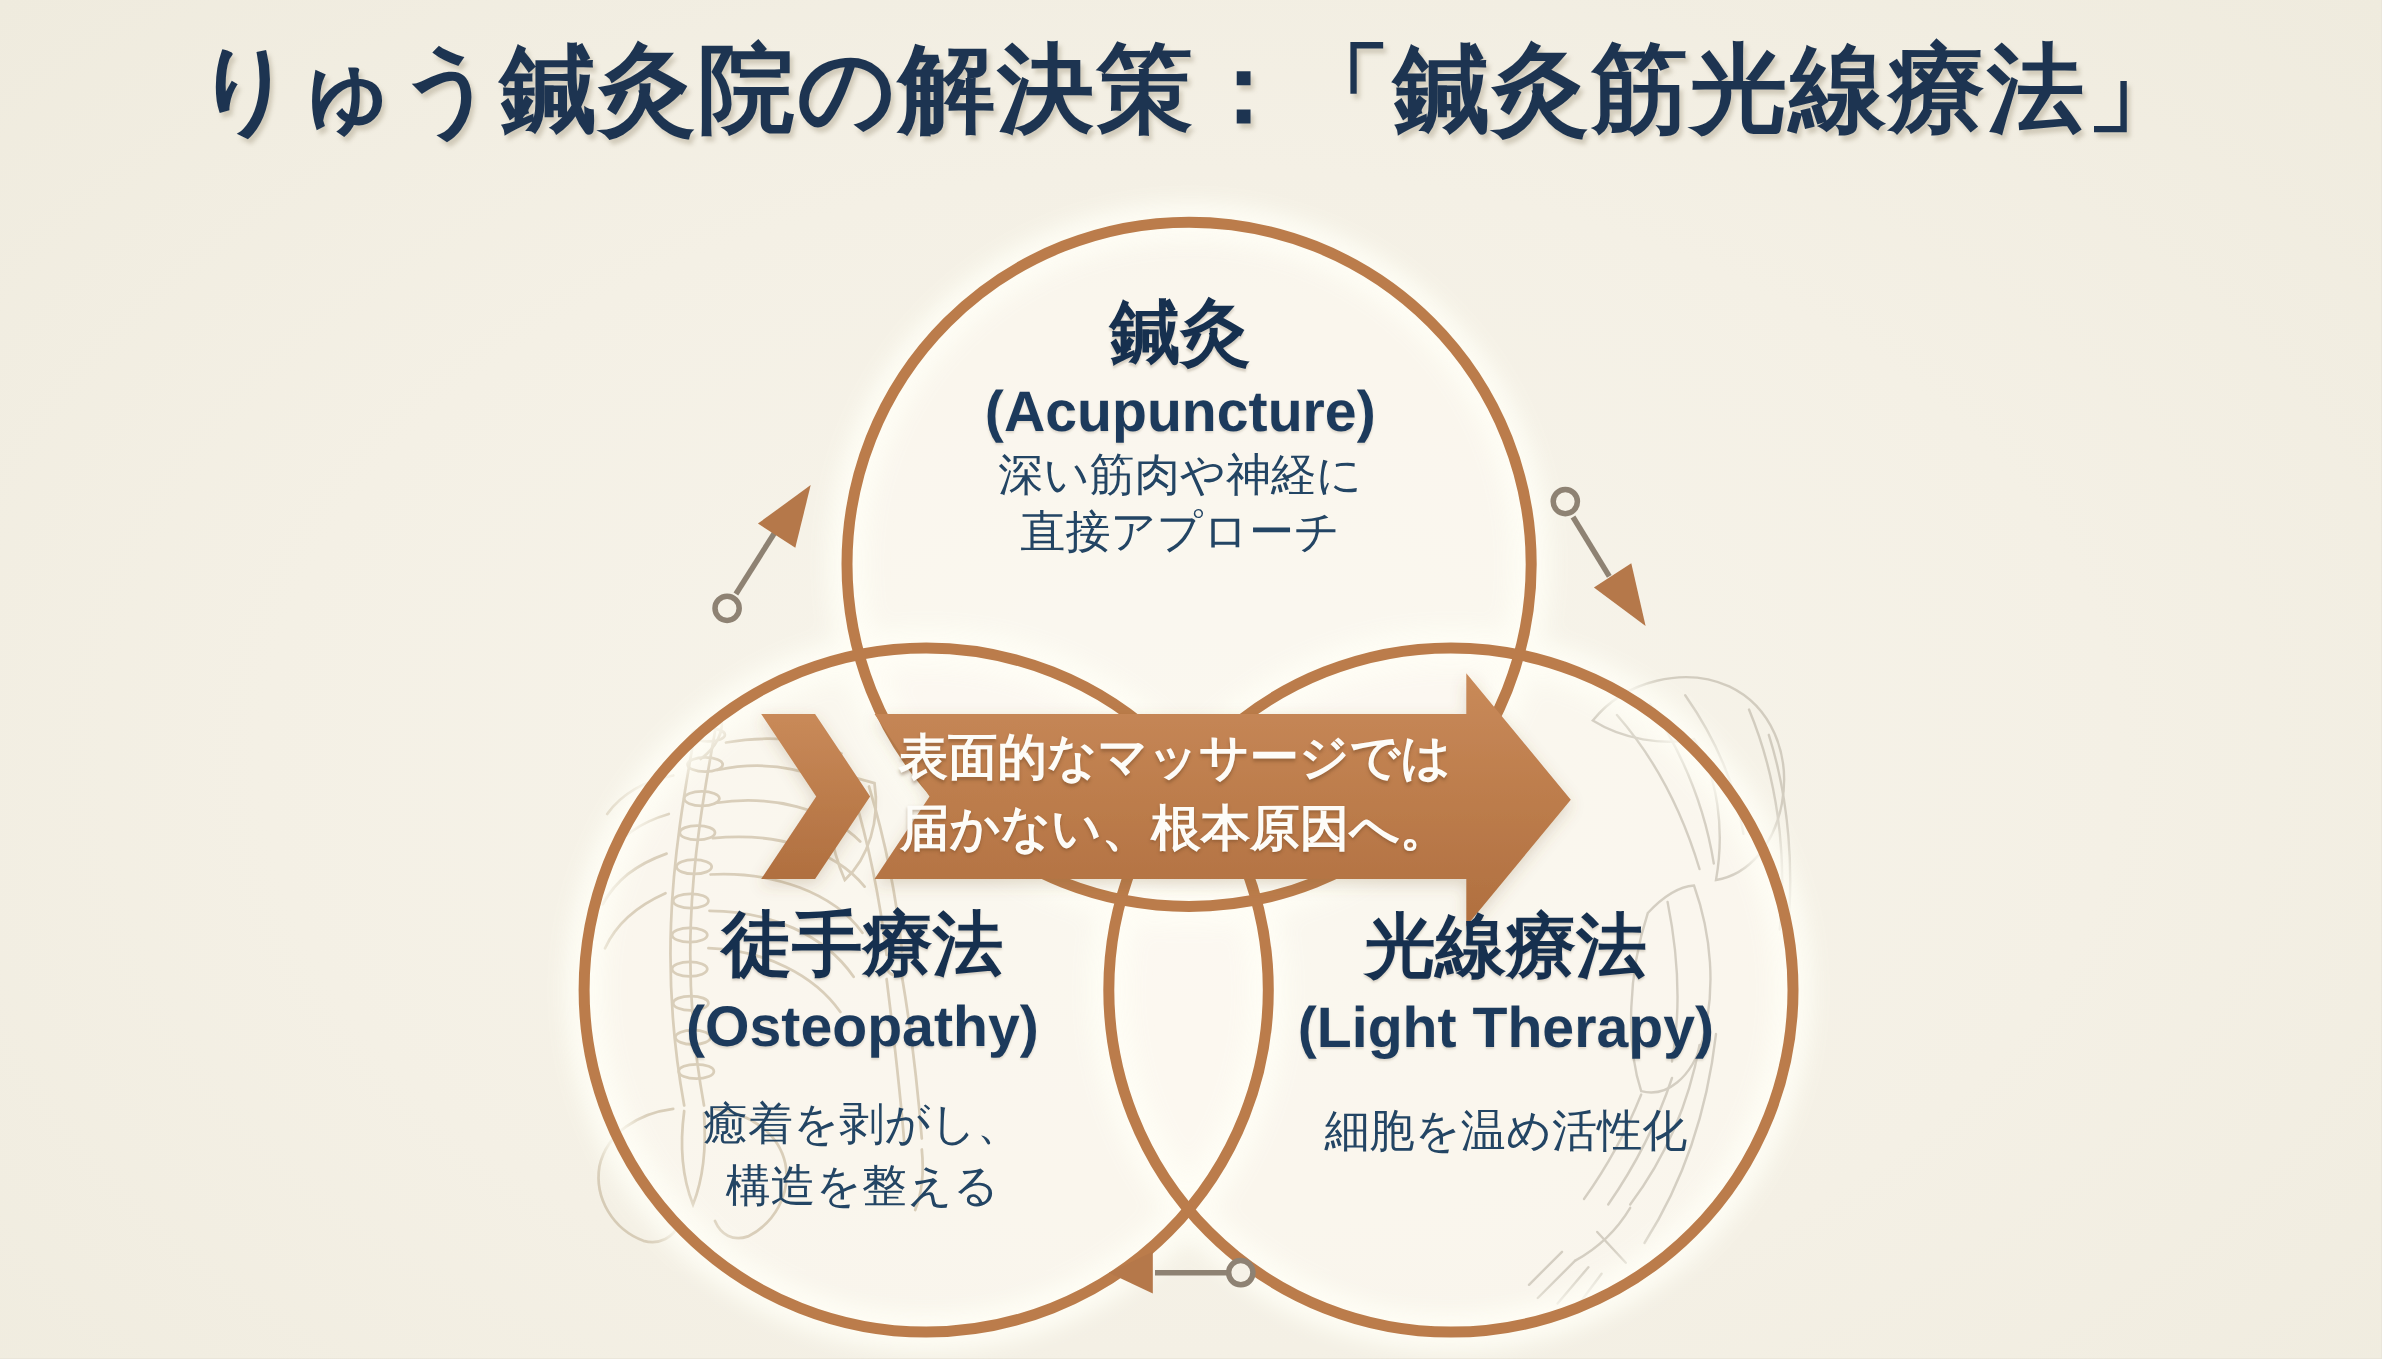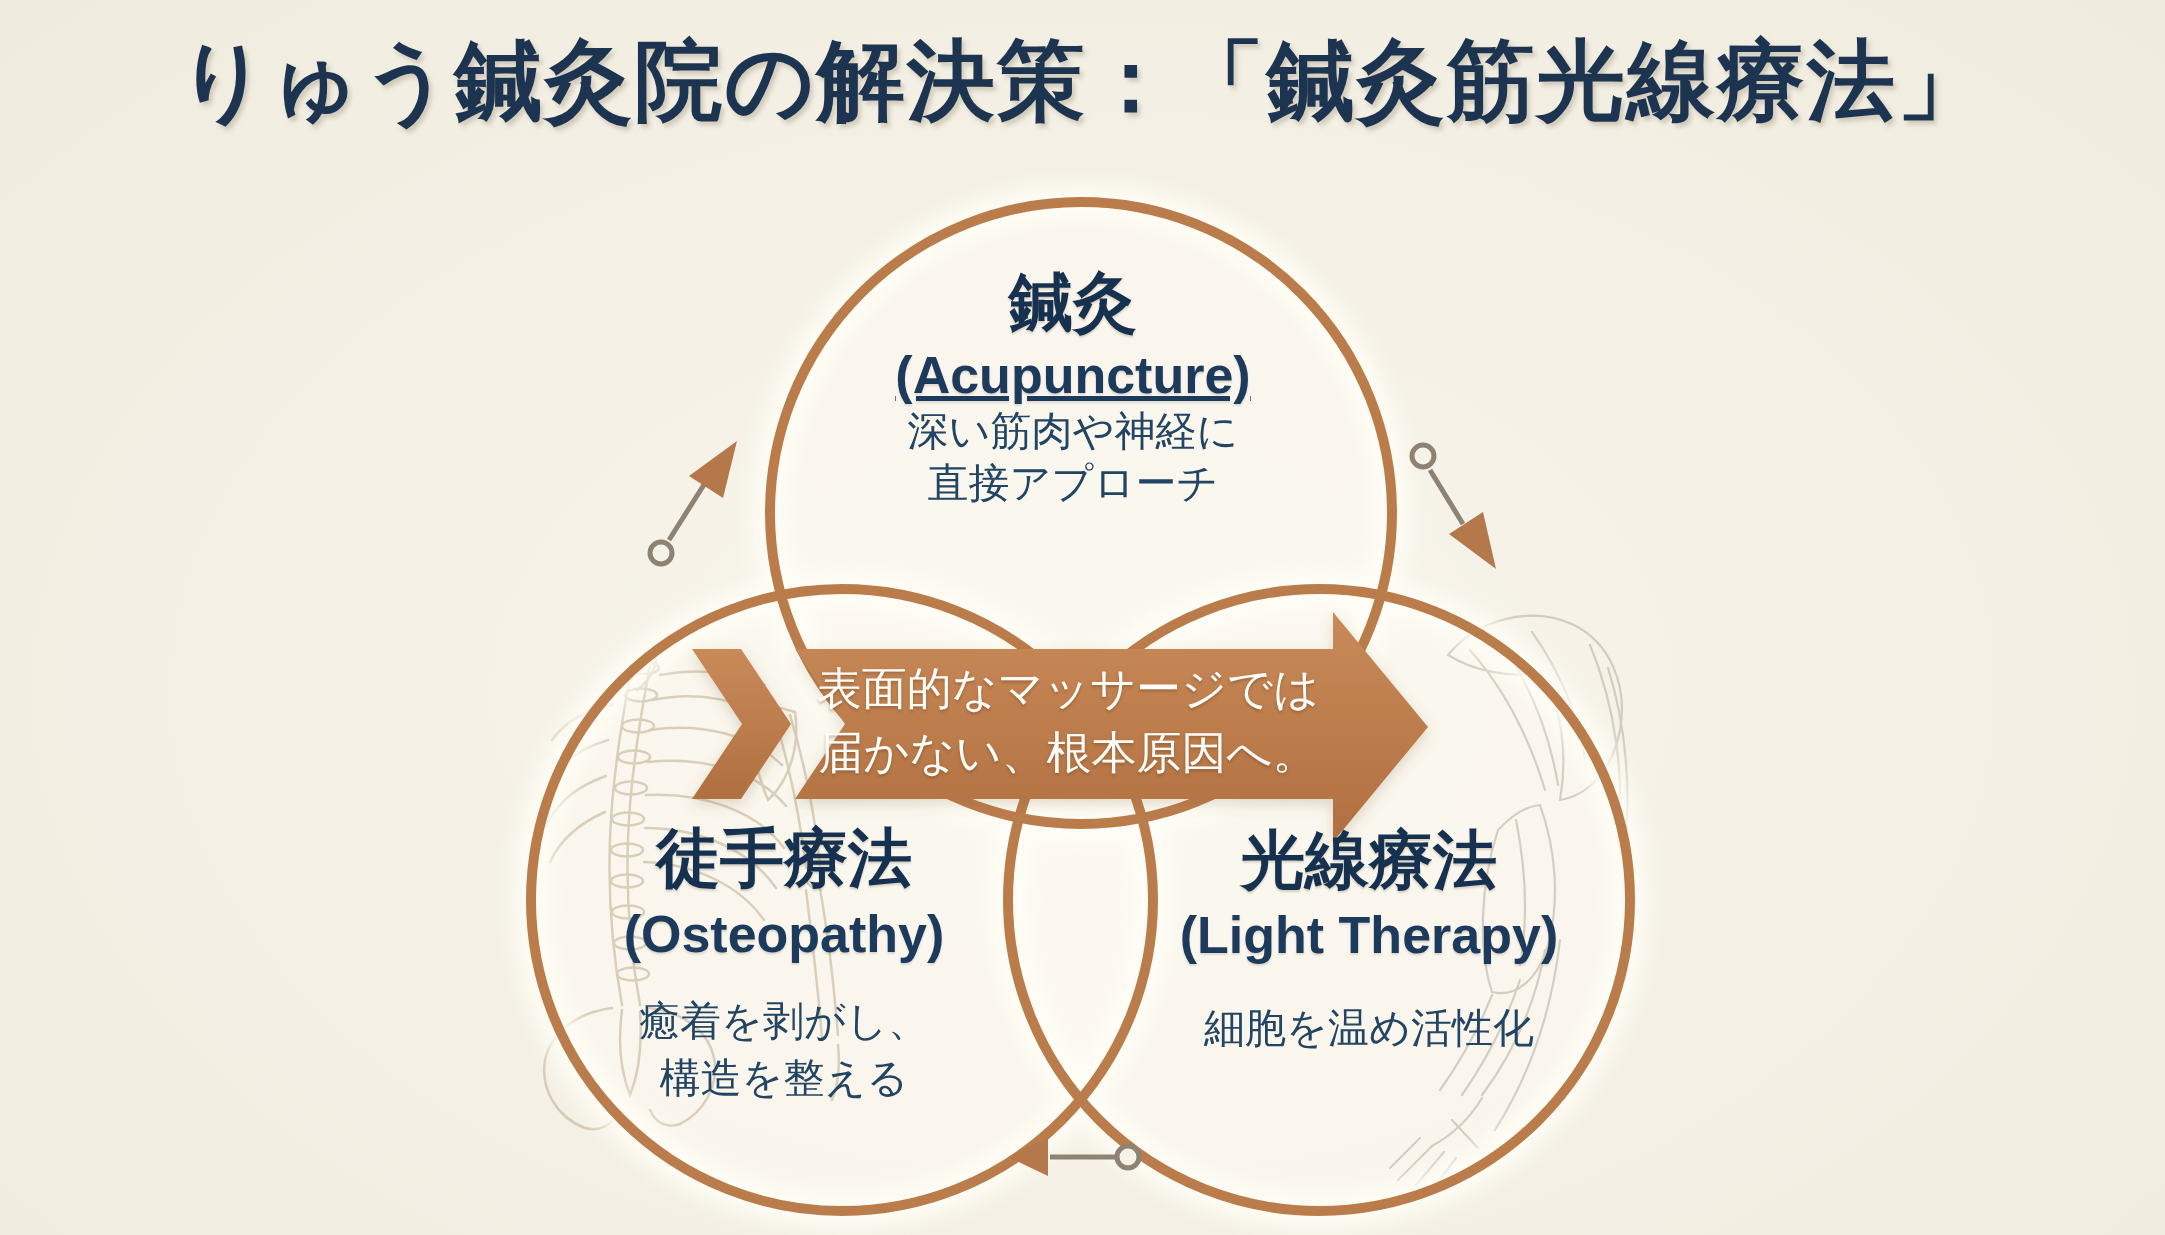--- a/index.html
+++ b/index.html
@@ -19,32 +19,32 @@
     color:#1d3451;
     text-shadow:3px 4px 4px rgba(150,138,112,0.35);
   }
   .circle-label{position:absolute;text-align:center;color:#1e3c5f;}
   .circle-label .jp{font-size:64px;line-height:72px;font-weight:700;color:#16304f;
       text-shadow:0 2px 2px rgba(110,95,70,0.25);}
   .circle-label .en{font-size:52px;line-height:60px;font-weight:600;color:#1c3a5c;
       text-shadow:0 2px 2px rgba(110,95,70,0.2);}
   .circle-label .desc{font-size:41px;line-height:52px;font-weight:500;color:#234564;}
   .label-top{left:753px;top:266px;width:640px;}
-  .label-top .en{margin-top:7px;text-decoration:underline;}
+  .label-top .en{margin-top:7px;}
   .label-top .desc1{}
   .label-bl{left:464px;top:822px;width:640px;}
   .label-bl .en{margin-top:10px;}
   .label-bl .desc1{margin-top:31px;}
   .label-bl .desc2{margin-top:5px;}
   .label-br{left:1049px;top:824px;width:640px;}
   .label-br .en{margin-top:9px;}
   .label-br .desc1{margin-top:37px;}
   .banner-text{
     position:absolute;left:718px;top:660px;width:700px;
-    text-align:center;color:#fdfcf8;font-weight:400;font-size:45px;line-height:58px;
+    text-align:center;color:#fdfcf8;font-weight:700;font-size:45px;line-height:58px;
     text-shadow:0 2px 3px rgba(90,55,25,0.35);
   }
   .banner-text .line2{margin-top:6px;}
 </style>
 </head>
 <body>
 
 <div class="slide">
 
   <svg class="diagram-svg" viewBox="0 0 2165 1235" aria-hidden="true">

